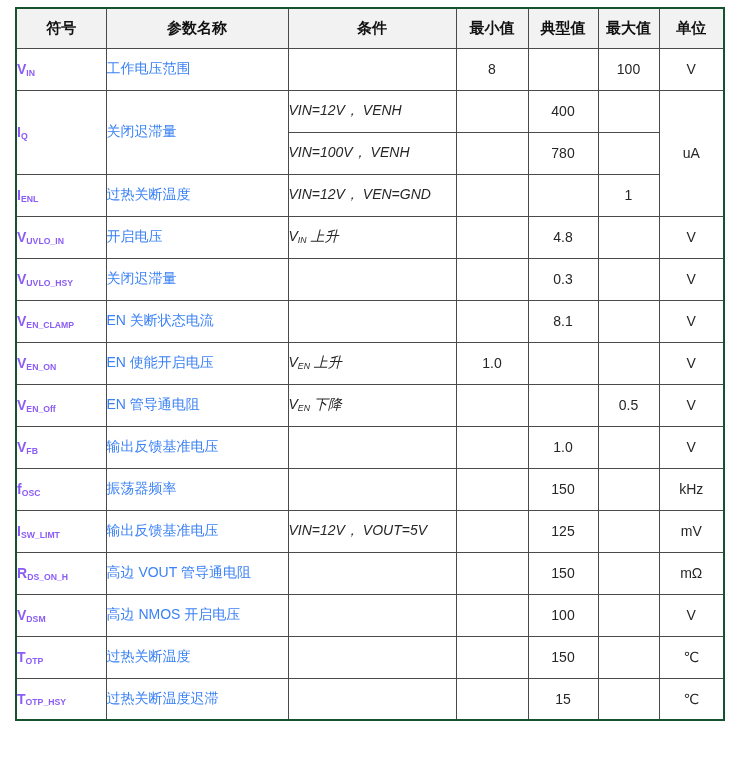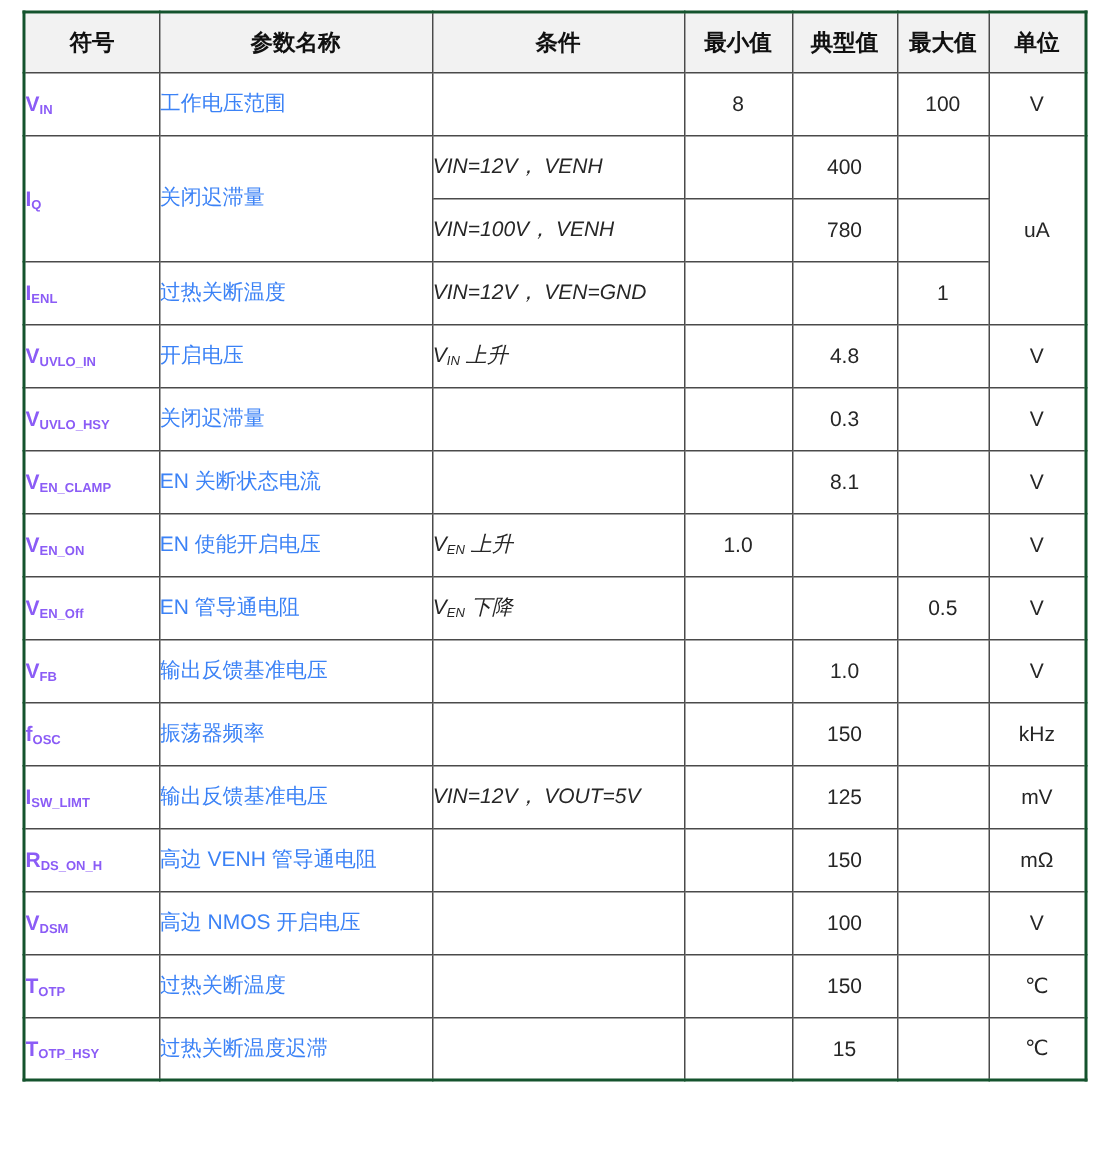--- a/index.html
+++ b/index.html
@@ -186,21 +186,21 @@
         <td class="sym">I<sub>SW_LIMT</sub></td>
         <td class="par">输出反馈基准电压</td>
         <td class="cond">VIN=12V， VOUT=5V</td>
         <td class="val"></td>
         <td class="val">125</td>
         <td class="val"></td>
         <td class="unit">mV</td>
       </tr>
       <tr>
         <td class="sym">R<sub>DS_ON_H</sub></td>
-        <td class="par">高边 VENH 管导通电阻</td>
+        <td class="par">高边 VOUT 管导通电阻</td>
         <td class="cond"></td>
         <td class="val"></td>
         <td class="val">150</td>
         <td class="val"></td>
         <td class="unit">mΩ</td>
       </tr>
       <tr>
         <td class="sym">V<sub>DSM</sub></td>
         <td class="par">高边 NMOS 开启电压</td>
         <td class="cond"></td>

